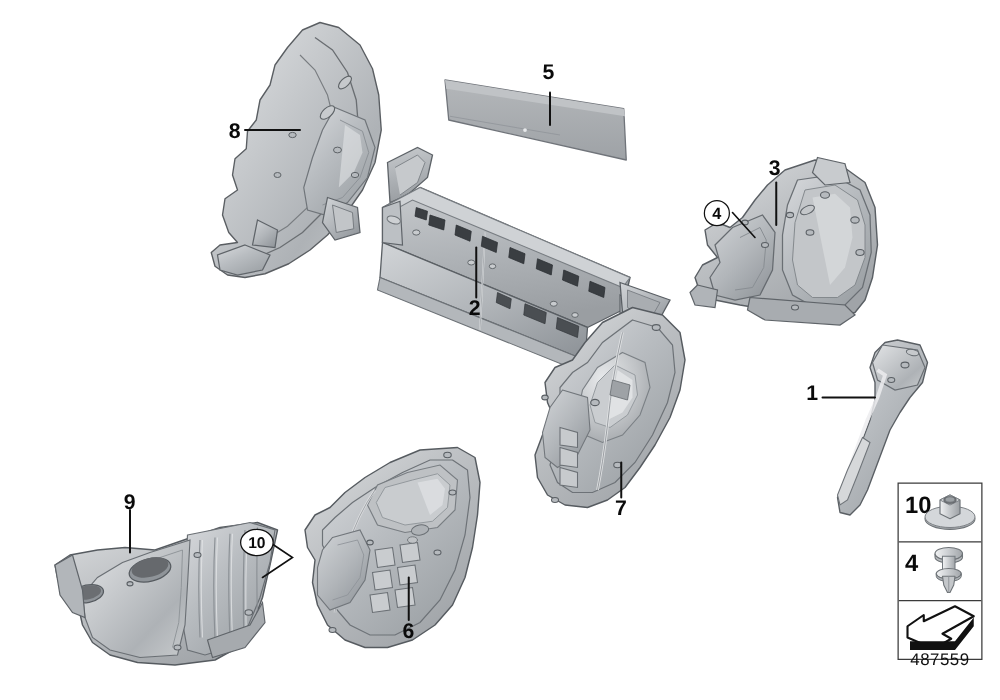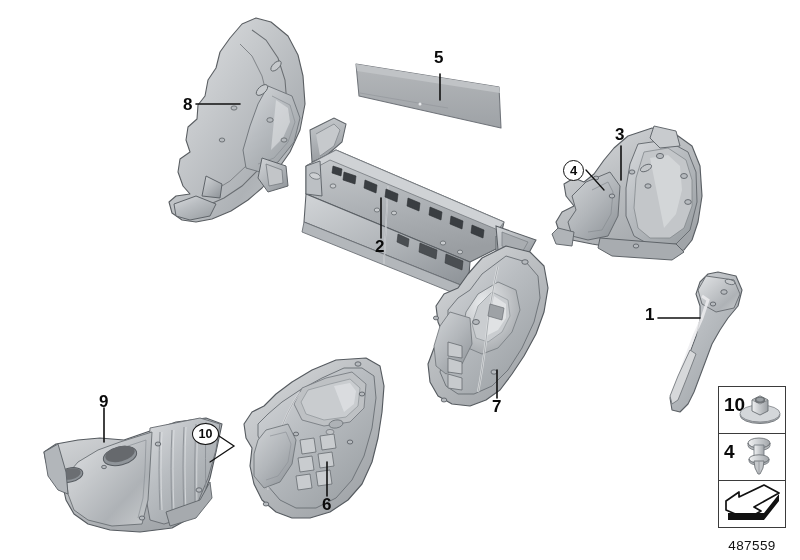--- a/index.html
+++ b/index.html
@@ -83,21 +83,21 @@
   .legend-art {
     position: absolute;
     right: 2px;
     top: 0;
     width: 46px;
     height: 47px;
   }
   .doc-number {
     position: absolute;
     left: 718px;
-    top: 538px;
+    top: 520px;
     width: 68px;
     text-align: center;
     font-family: "Liberation Sans", sans-serif;
     font-size: 13.5px;
     letter-spacing: 0.4px;
     color: #111;
   }
 </style>
 </head>
 <body>

